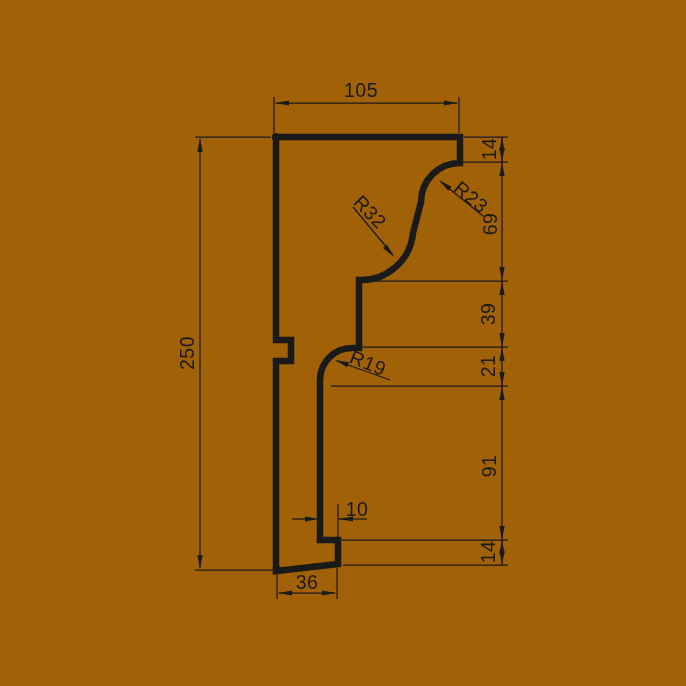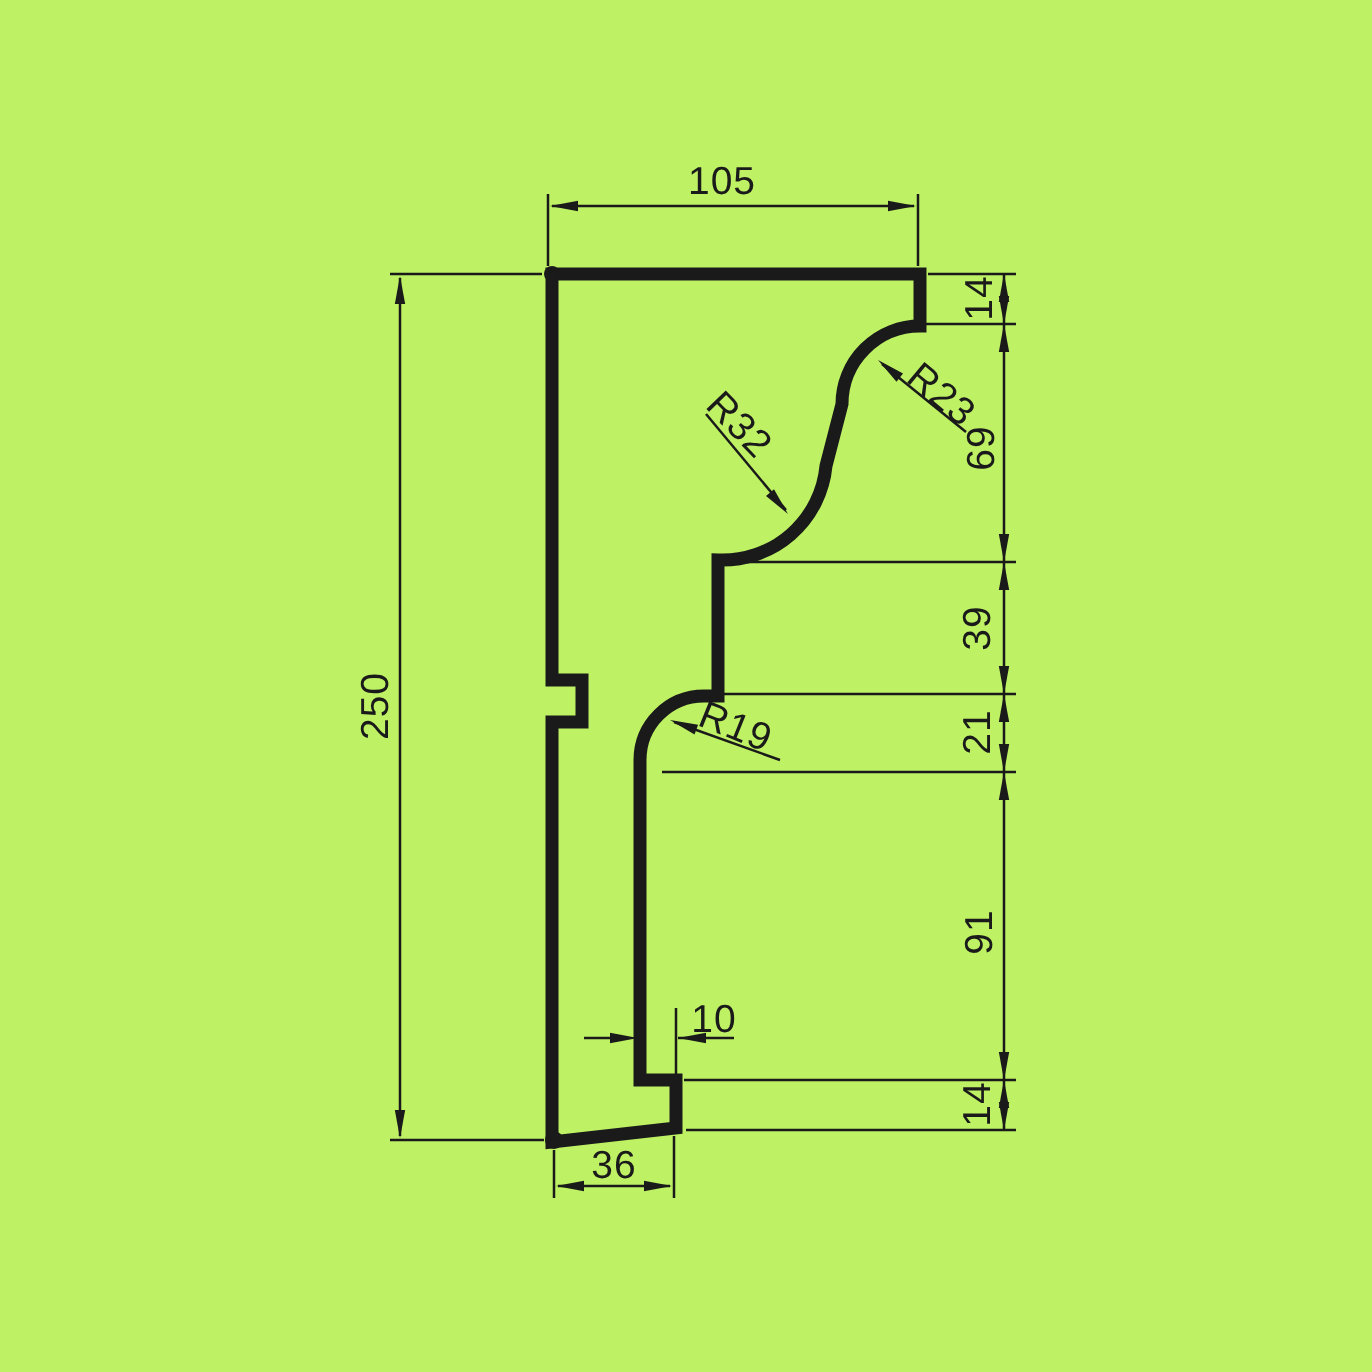--- a/index.html
+++ b/index.html
@@ -4,21 +4,21 @@
 <style>
   html, body {
     margin: 0;
     padding: 0;
     background: #ffffff;
   }
   #canvas {
     width: 686px;
     height: 686px;
     position: relative;
-    background: #bef264;
+    background: #a16207;
     overflow: hidden;
   }
   svg {
     display: block;
   }
   svg text {
     font-family: "Liberation Sans", "DejaVu Sans", sans-serif;
     letter-spacing: 0.5px;
   }
 </style>

